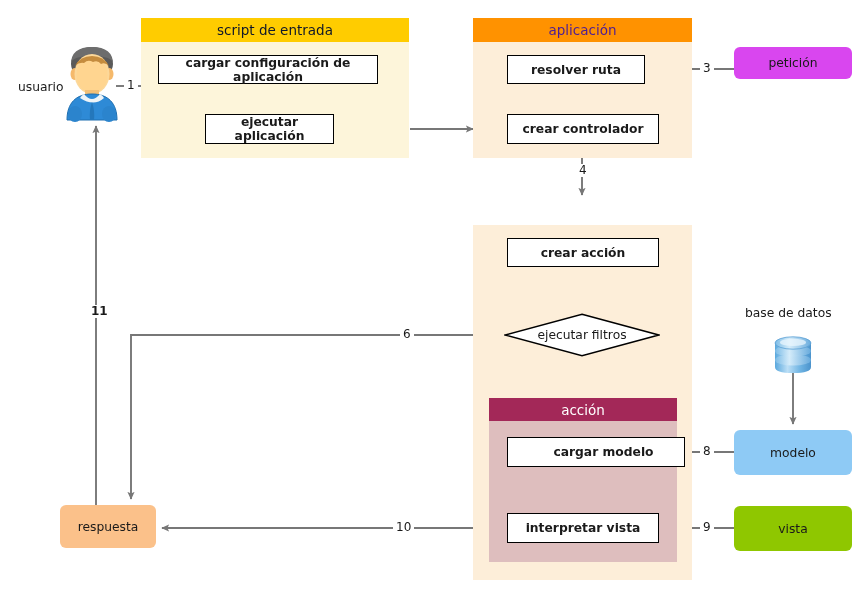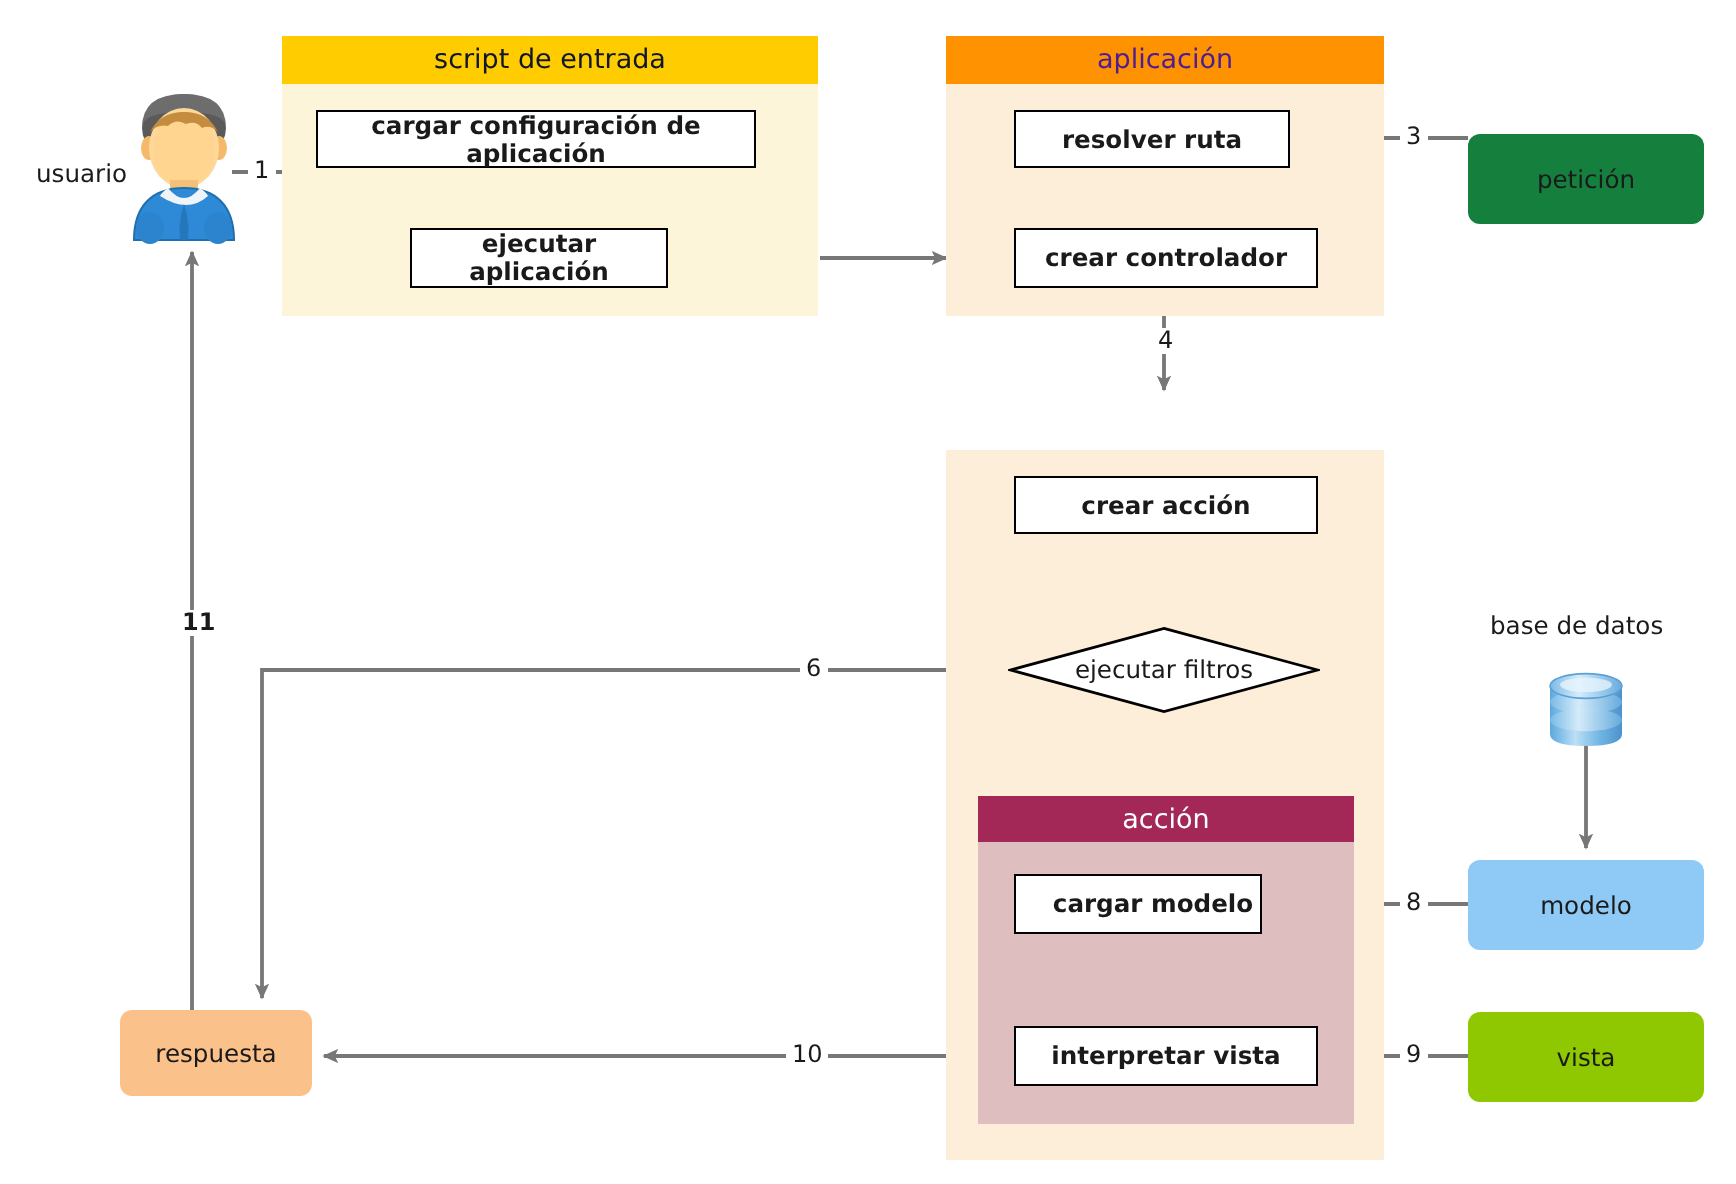--- a/index.html
+++ b/index.html
@@ -155,28 +155,28 @@
     <div class="dia-label">
       <span>ejecutar filtros</span>
     </div>
   </div>
 
   <div class="panel-head" style="left:489px;top:398px;width:188px;height:23px;background:#A32858;color:#ffffff;">
     <span>acción</span>
   </div>
   <div class="panel-body" style="left:489px;top:421px;width:188px;height:141px;background:#DEBEBE;"></div>
 
-  <div class="node proc" style="left:507px;top:437px;width:124px;height:30px;padding-left:15px;">
+  <div class="node proc" style="left:507px;top:437px;width:178px;height:30px;padding-left:15px;">
     <span>cargar modelo</span>
   </div>
   <div class="node proc" style="left:507px;top:513px;width:152px;height:30px;">
     <span>interpretar vista</span>
   </div>
 
-  <div class="node rounded" style="left:734px;top:47px;width:118px;height:45px;background:#15803d;margin-top:20px;">
+  <div class="node rounded" style="left:734px;top:47px;width:118px;height:32px;background:#d946ef;">
     <span>petición</span>
   </div>
 
   <div class="node rounded" style="left:60px;top:505px;width:96px;height:43px;background:#FBC18A;">
     <span>respuesta</span>
   </div>
 
   <div class="node rounded" style="left:734px;top:430px;width:118px;height:45px;background:#8ECAF5;">
     <span>modelo</span>
   </div>

